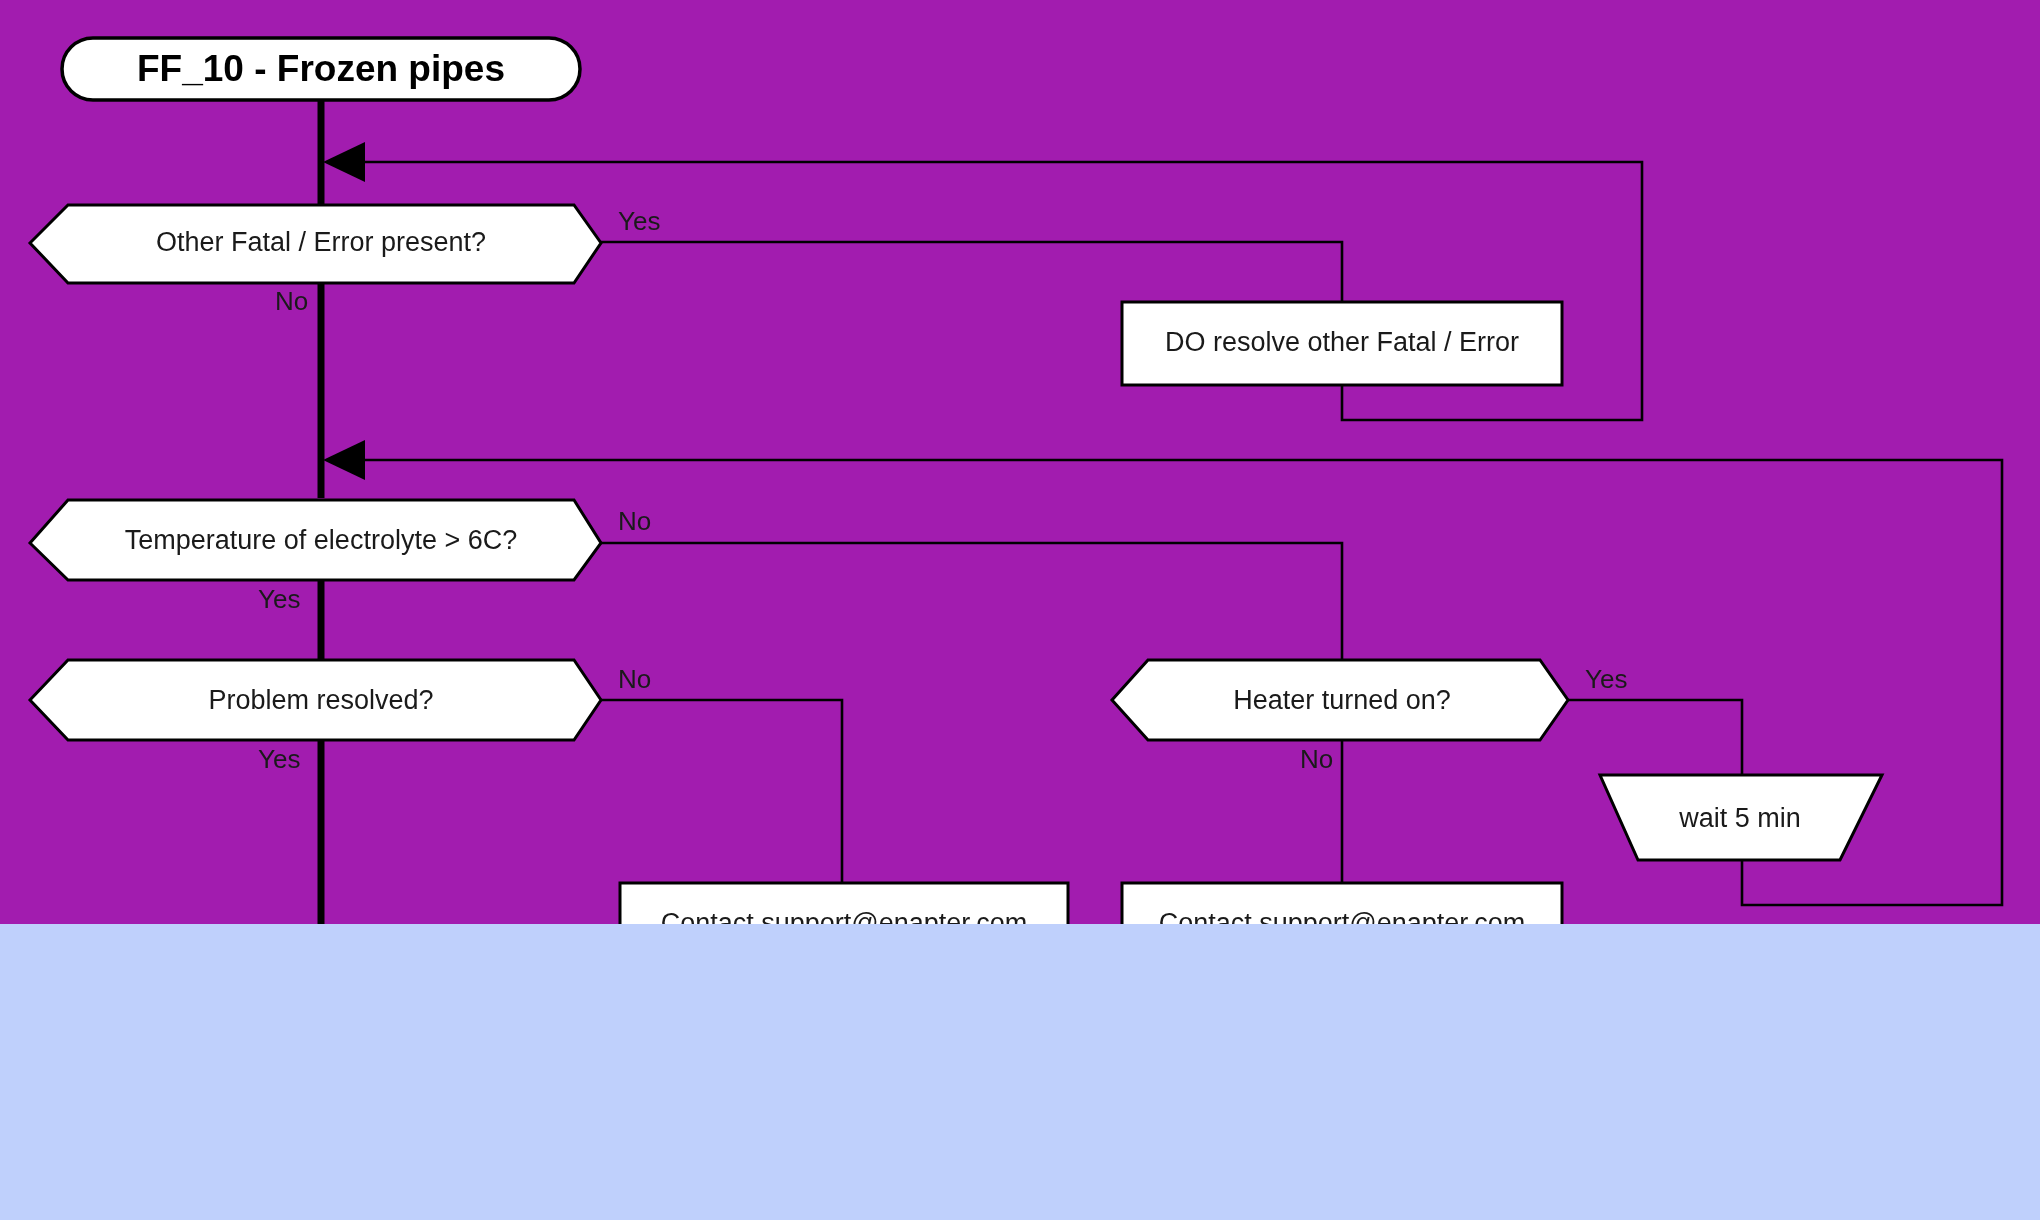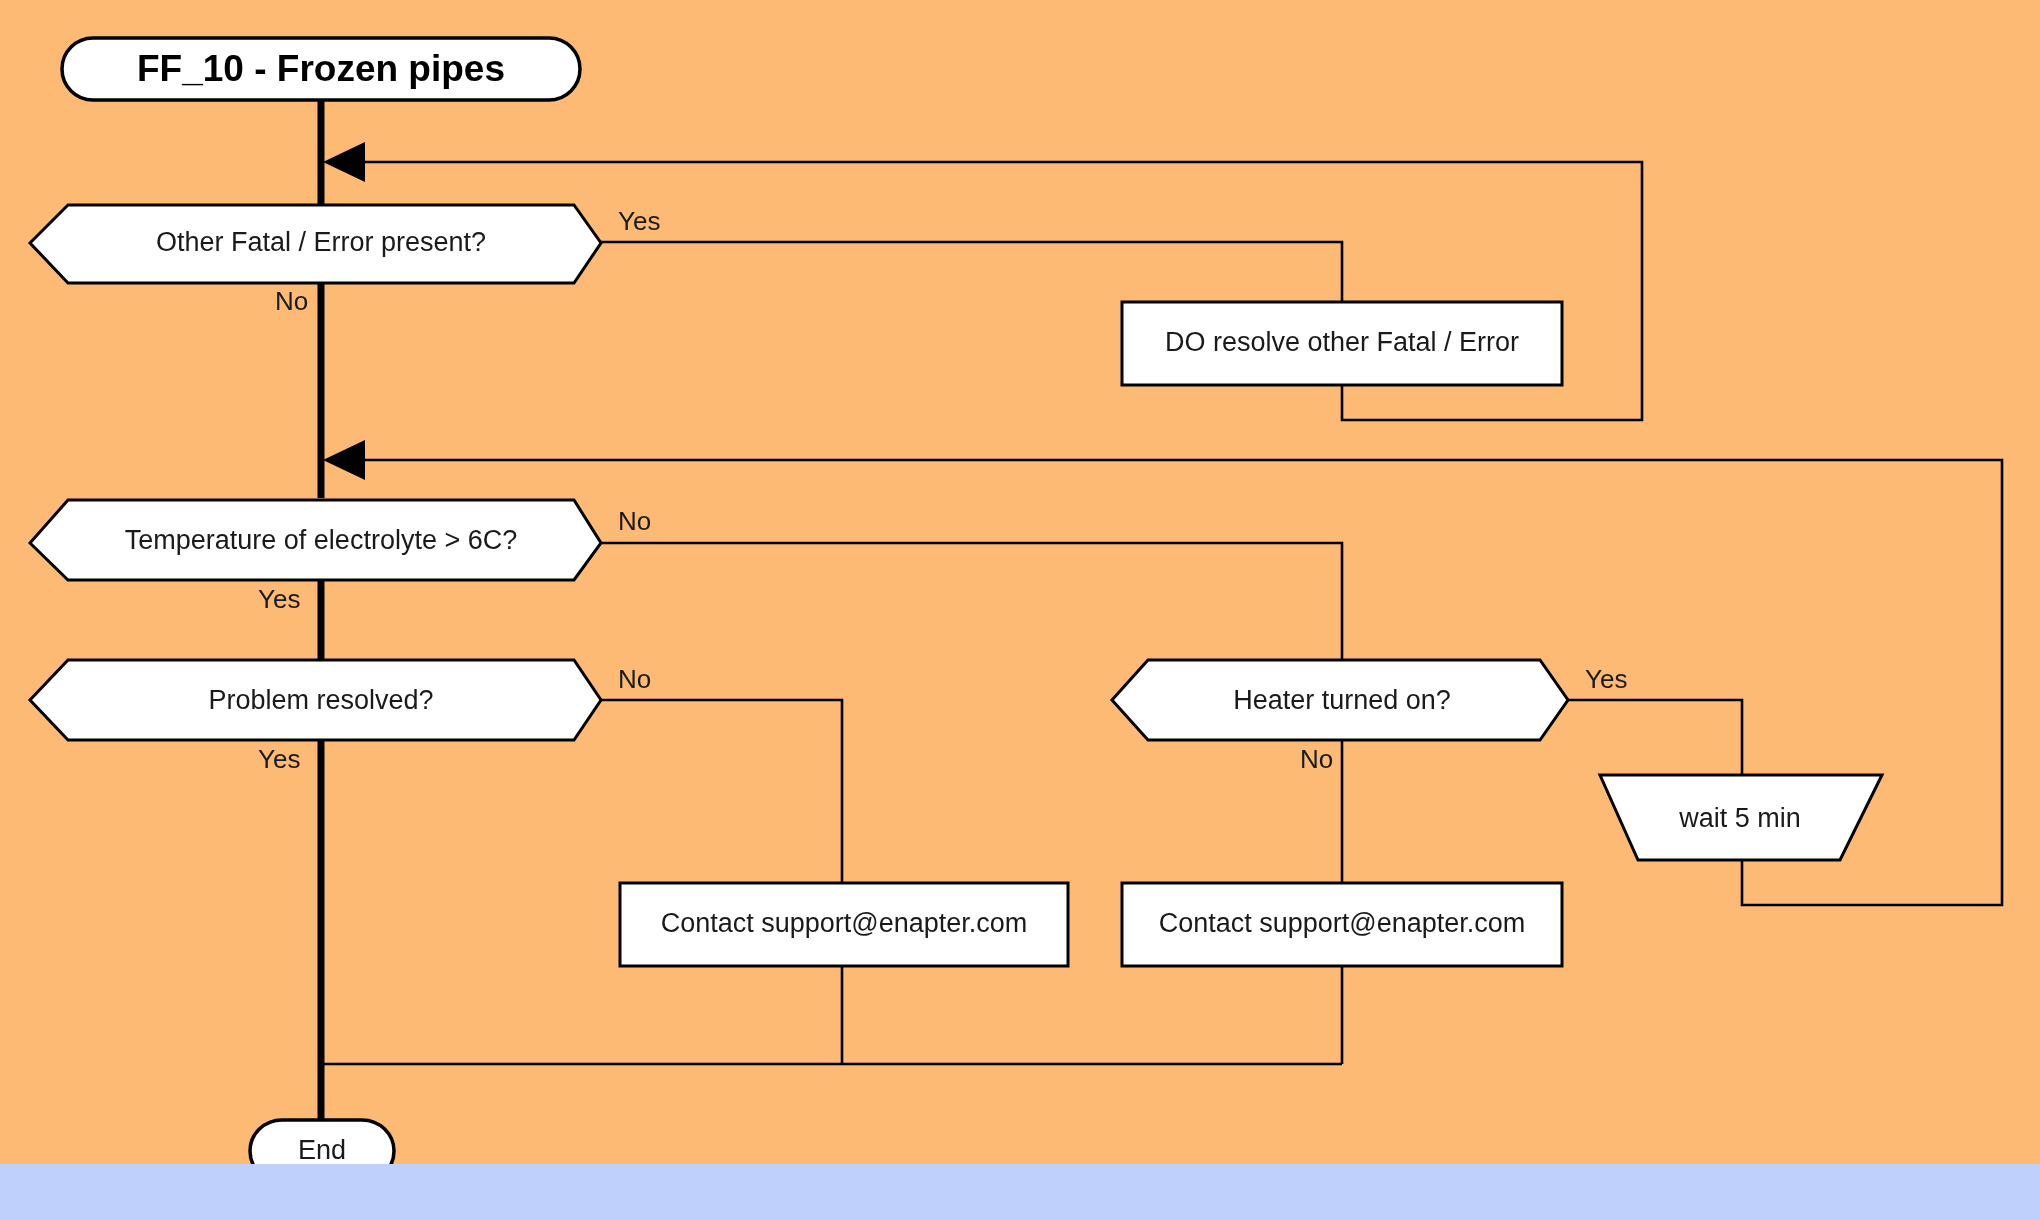--- a/index.html
+++ b/index.html
@@ -3,22 +3,22 @@
 <meta charset="utf-8">
 <style>
   html, body {
     margin: 0;
     padding: 0;
     background: #bfd0fc;
   }
   #diagram-root {
     position: relative;
     width: 2040px;
-    height: 1164px;
-    background: #fdba74;
+    height: 924px;
+    background: #a21caf;
     font-family: "Liberation Sans", sans-serif;
     overflow: hidden;
   }
   svg#flow {
     display: block;
     width: 2040px;
     height: 1220px;
   }
   .node-shape {
     fill: #ffffff;

